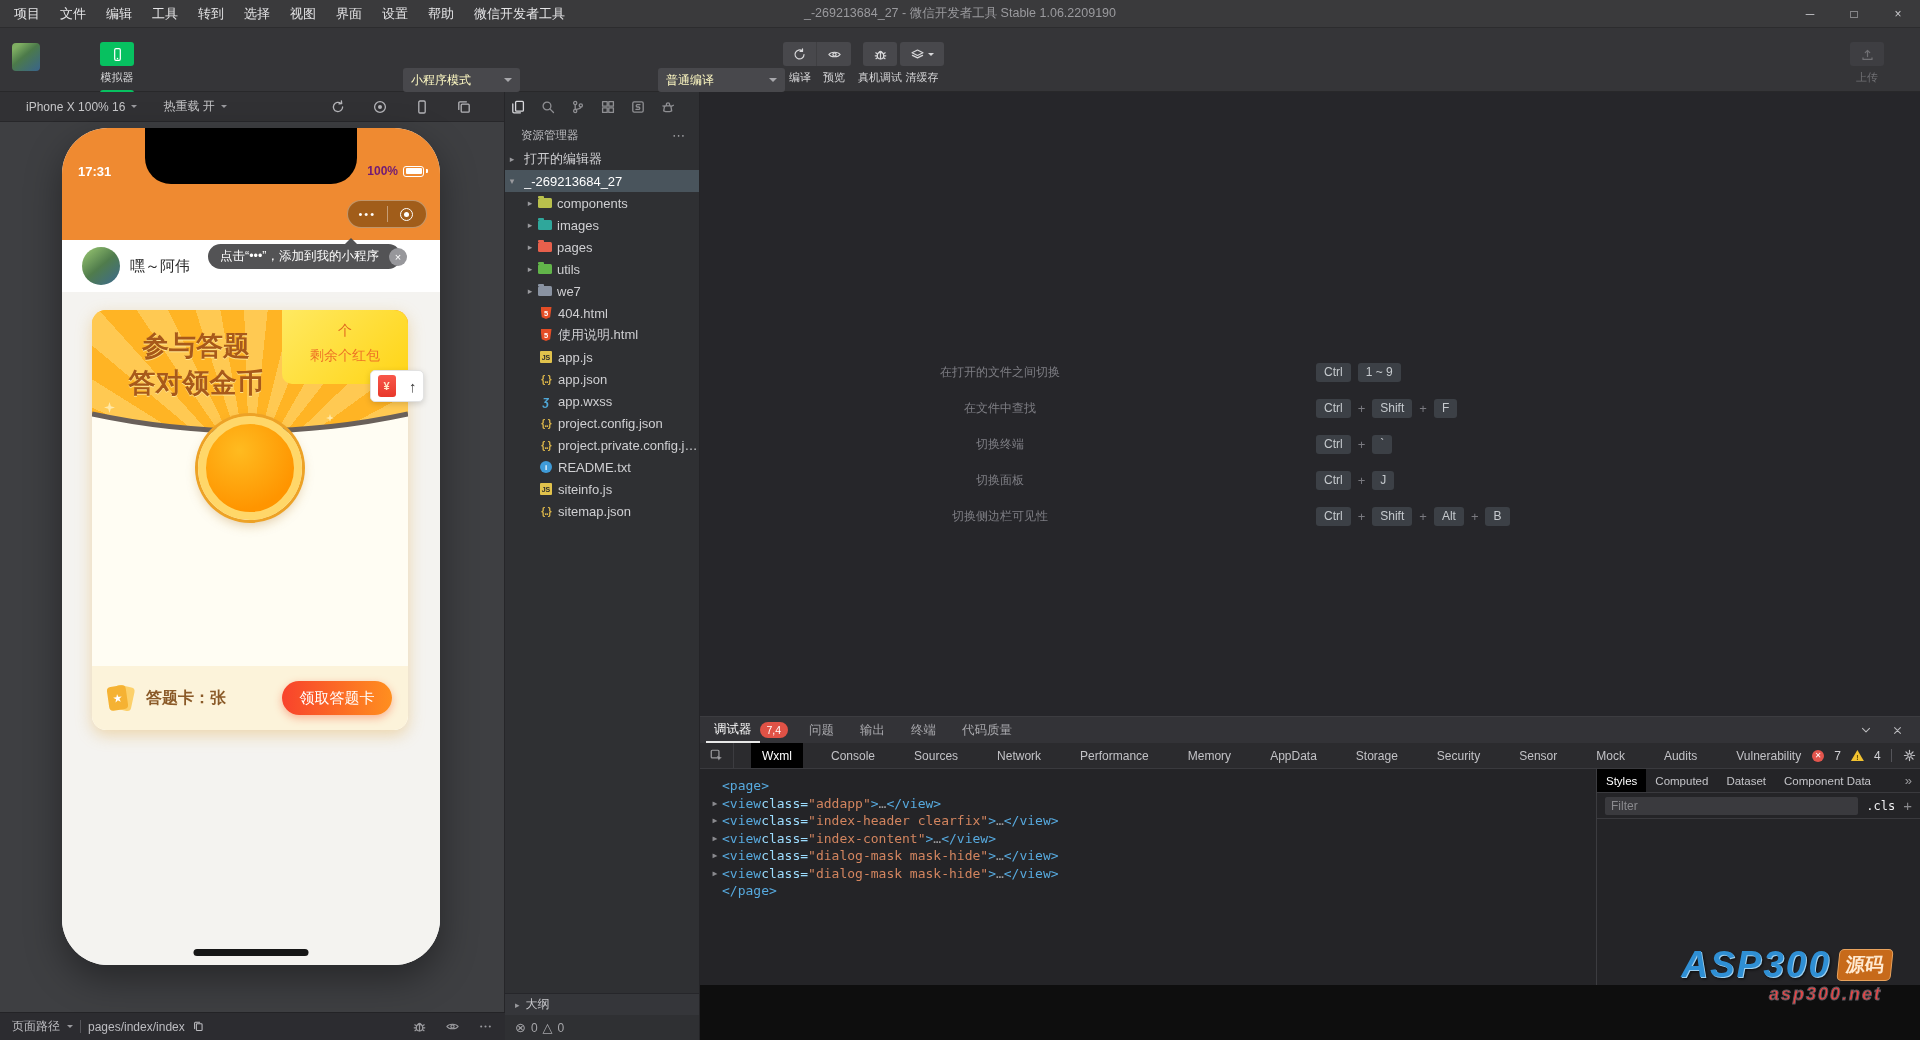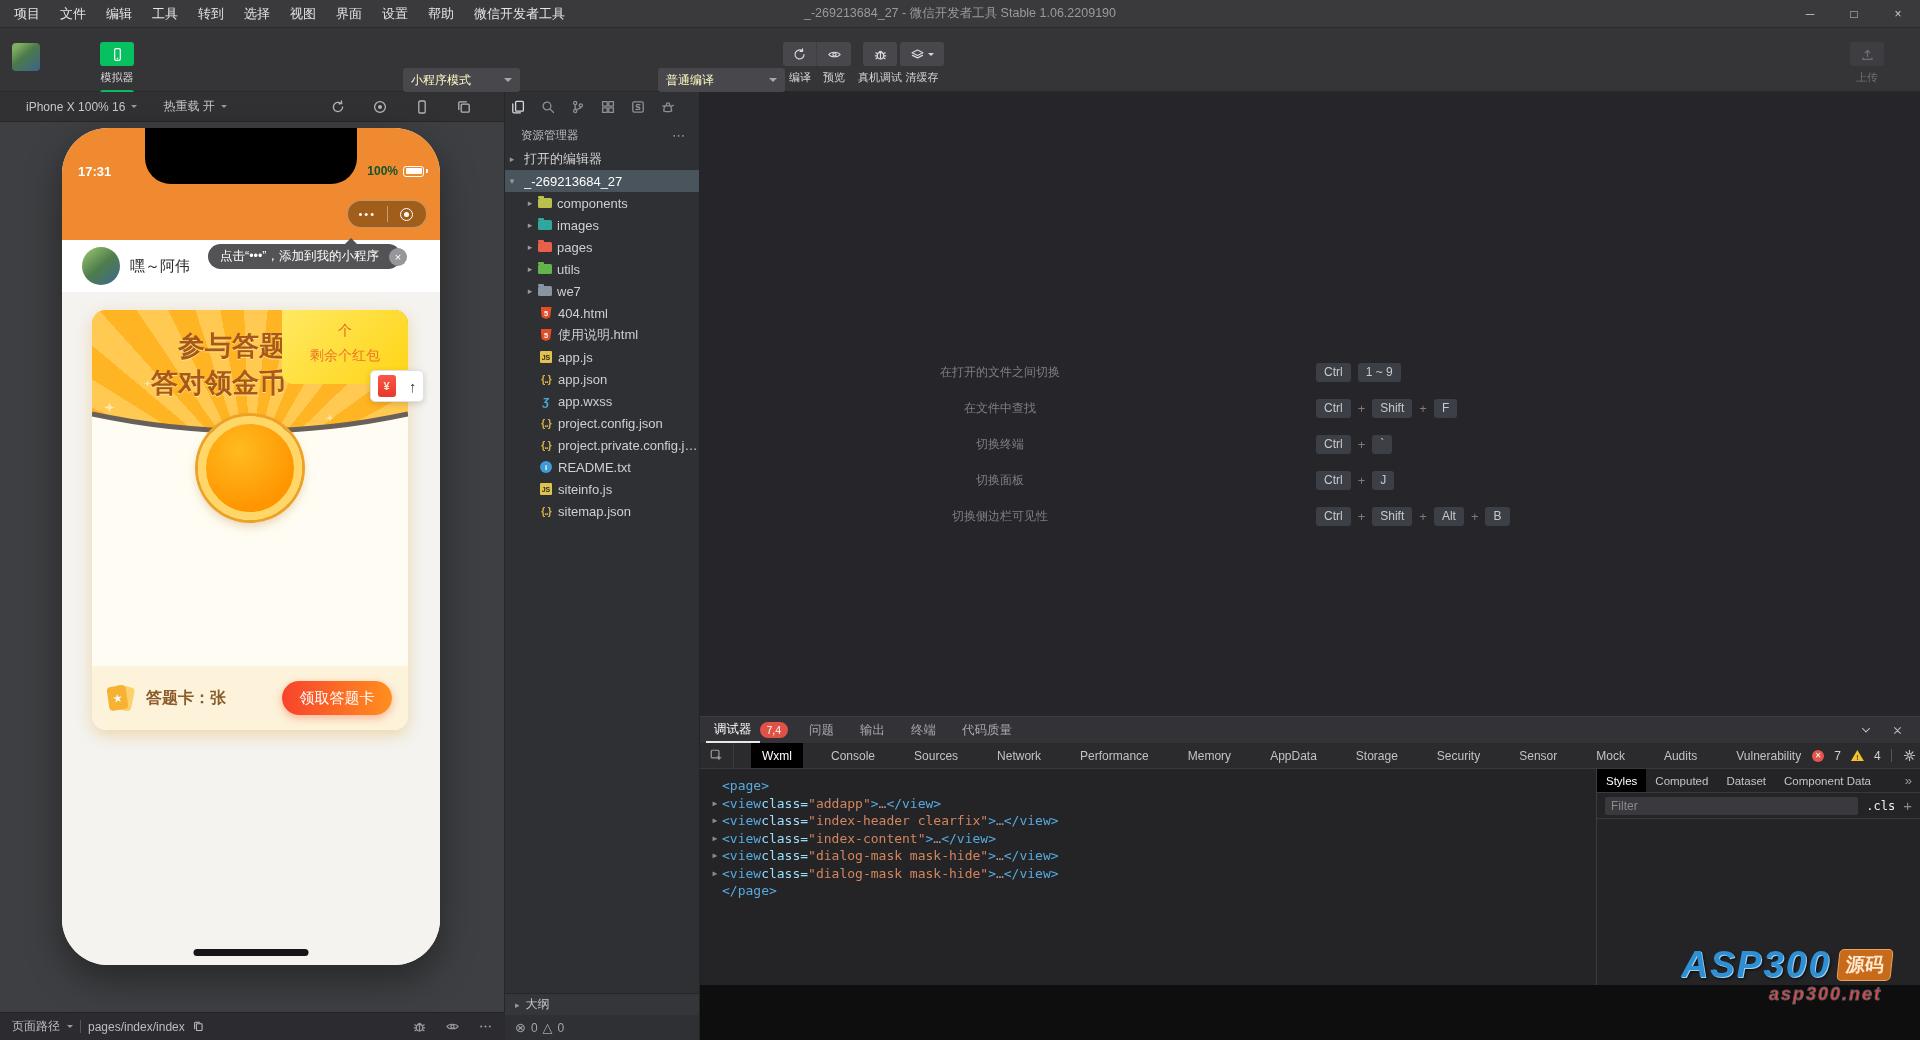--- a/index.html
+++ b/index.html
@@ -53,21 +53,21 @@
   #sim-toolbar{position:absolute;left:0;top:0;width:100%;height:30px;background:#313134;border-bottom:1px solid #27272a;display:flex;align-items:center;padding:0 26px;color:#c6c6c8;font-size:12px;}
   .sim-dd{display:flex;align-items:center;gap:6px;margin-right:26px;}
   .dd-caret{width:0;height:0;border-left:3.5px solid transparent;border-right:3.5px solid transparent;border-top:3.5px solid #9a9a9e;}
   #sim-tb-icons{margin-left:auto;display:flex;gap:26px;color:#b4b4b8;padding-right:6px;}
 
   
   #phone{position:absolute;left:62px;top:36px;width:378px;height:837px;background:#fff;border-radius:46px;box-shadow:0 14px 36px rgba(0,0,0,.38);overflow:hidden;}
   #ph-header{position:absolute;left:0;top:0;width:100%;height:112px;background:#ef8a31;}
   #ph-notch{position:absolute;left:50%;transform:translateX(-50%);top:0;width:212px;height:56px;background:#000;border-radius:0 0 26px 26px;}
   #ph-time{position:absolute;left:16px;top:36px;color:#fff;font-size:13px;font-weight:bold;}
-  #ph-batt{position:absolute;right:12px;top:36px;display:flex;align-items:center;gap:5px;color:#14532d;font-size:12px;font-weight:bold;}
+  #ph-batt{position:absolute;right:12px;top:36px;display:flex;align-items:center;gap:5px;color:#701a75;font-size:12px;font-weight:bold;}
   .batt-body{width:21px;height:11px;border:1.5px solid #fff;border-radius:3px;position:relative;}
   .batt-body::after{content:"";position:absolute;left:1.5px;top:1.5px;right:1.5px;bottom:1.5px;background:#fff;border-radius:1px;}
   .batt-nub{width:2px;height:4px;background:#fff;border-radius:0 1px 1px 0;margin-left:-3px;}
   #ph-capsule{position:absolute;right:13px;top:72px;width:80px;height:28px;border-radius:14px;background:rgba(96,56,8,.55);border:1px solid rgba(255,255,255,.35);display:flex;align-items:center;}
   #capsule-dots{flex:1;text-align:center;color:#fff;font-size:11px;letter-spacing:2px;line-height:26px;}
   .capsule-div{width:1px;height:16px;background:rgba(255,255,255,.4);}
   #capsule-target{flex:1;display:flex;align-items:center;justify-content:center;}
   #capsule-target .ring{width:13px;height:13px;border:1.5px solid #fff;border-radius:50%;display:flex;align-items:center;justify-content:center;}
   #capsule-target .dot{width:5px;height:5px;background:#fff;border-radius:50%;}
   #ph-navbar{position:absolute;left:0;top:112px;width:100%;height:52px;background:#fff;}
@@ -76,21 +76,21 @@
   #ph-tooltip{position:absolute;left:146px;top:4px;height:25px;background:rgba(74,74,76,.95);border-radius:13px;color:#fff;font-size:12.5px;line-height:25px;padding:0 22px 0 12px;white-space:nowrap;z-index:6;}
   #ph-tooltip .tt-arrow{position:absolute;top:-6px;right:44px;width:0;height:0;border-left:6px solid transparent;border-right:6px solid transparent;border-bottom:6px solid rgba(74,74,76,.95);}
   #tt-close{position:absolute;right:-6px;top:4px;width:18px;height:18px;border-radius:50%;background:#97979b;color:#fff;font-size:11px;display:flex;align-items:center;justify-content:center;}
   #ph-widget{position:absolute;left:308px;top:130px;width:54px;height:32px;background:#fff;border:1px solid #e2e2e2;border-radius:5px;box-shadow:0 2px 6px rgba(0,0,0,.15);display:flex;align-items:center;justify-content:space-around;z-index:5;}
   #ph-widget .env{width:18px;height:22px;background:linear-gradient(#f8574a,#e8382a);border-radius:3px;color:#ffe9c8;font-size:11px;font-weight:bold;display:flex;align-items:center;justify-content:center;}
   #ph-widget .up{color:#3c3c3c;font-size:15px;font-weight:bold;}
   #ph-content{position:absolute;left:0;top:164px;width:100%;bottom:0;background:#f4f3f0;}
   
   #card{position:absolute;left:30px;top:18px;width:316px;height:420px;border-radius:14px;background:#fffdf3;box-shadow:0 5px 16px rgba(225,170,70,.4);overflow:hidden;}
   #card-top{position:absolute;left:0;top:0;width:100%;height:150px;background:#ffba2c;background-image:repeating-conic-gradient(from -90deg at 50% 112%,#ffb424 0deg 8deg,#ffc952 8deg 16deg);}
-  #card-title{position:absolute;left:14px;top:18px;width:180px;text-align:right;color:#a8591a;font-weight:bold;font-size:27px;line-height:37px;text-shadow:0 1px 0 rgba(255,235,160,.8);z-index:3;}
+  #card-title{position:absolute;left:14px;top:18px;width:180px;text-align:center;color:#a8591a;font-weight:bold;font-size:27px;line-height:37px;text-shadow:0 1px 0 rgba(255,235,160,.8);z-index:3;}
   #card-corner{position:absolute;right:0;top:0;width:126px;height:74px;background:linear-gradient(135deg,#ffe961 0%,#ffd415 100%);border-radius:0 14px 0 10px;text-align:center;z-index:3;}
   #corner-top{margin-top:12px;color:#e0681f;font-size:14px;}
   #corner-bottom{margin-top:7px;color:#ee7426;font-size:14px;}
   .spark{position:absolute;background:#ffe9a8;clip-path:polygon(50% 0,62% 38%,100% 50%,62% 62%,50% 100%,38% 62%,0 50%,38% 38%);z-index:3;}
   #wave{position:absolute;left:0;top:88px;width:316px;height:72px;z-index:4;}
   #coin{position:absolute;left:106px;top:106px;width:104px;height:104px;border-radius:50%;background:radial-gradient(circle at 38% 30%,#ffbb20,#ff9500 72%);border:8px solid #ffd769;box-shadow:0 0 0 3px #eda226,0 5px 12px rgba(170,110,20,.35);z-index:5;}
   #card-footer{position:absolute;left:0;bottom:0;width:100%;height:64px;background:#fcf3da;display:flex;align-items:center;padding:0 16px;border-radius:0 0 14px 14px;}
   #cf-icon{position:relative;width:26px;height:26px;}
   #cf-icon .c1,#cf-icon .c2{position:absolute;width:19px;height:24px;border-radius:4px;}
   #cf-icon .c2{left:6px;top:1px;background:#fcd06a;transform:rotate(12deg);}

